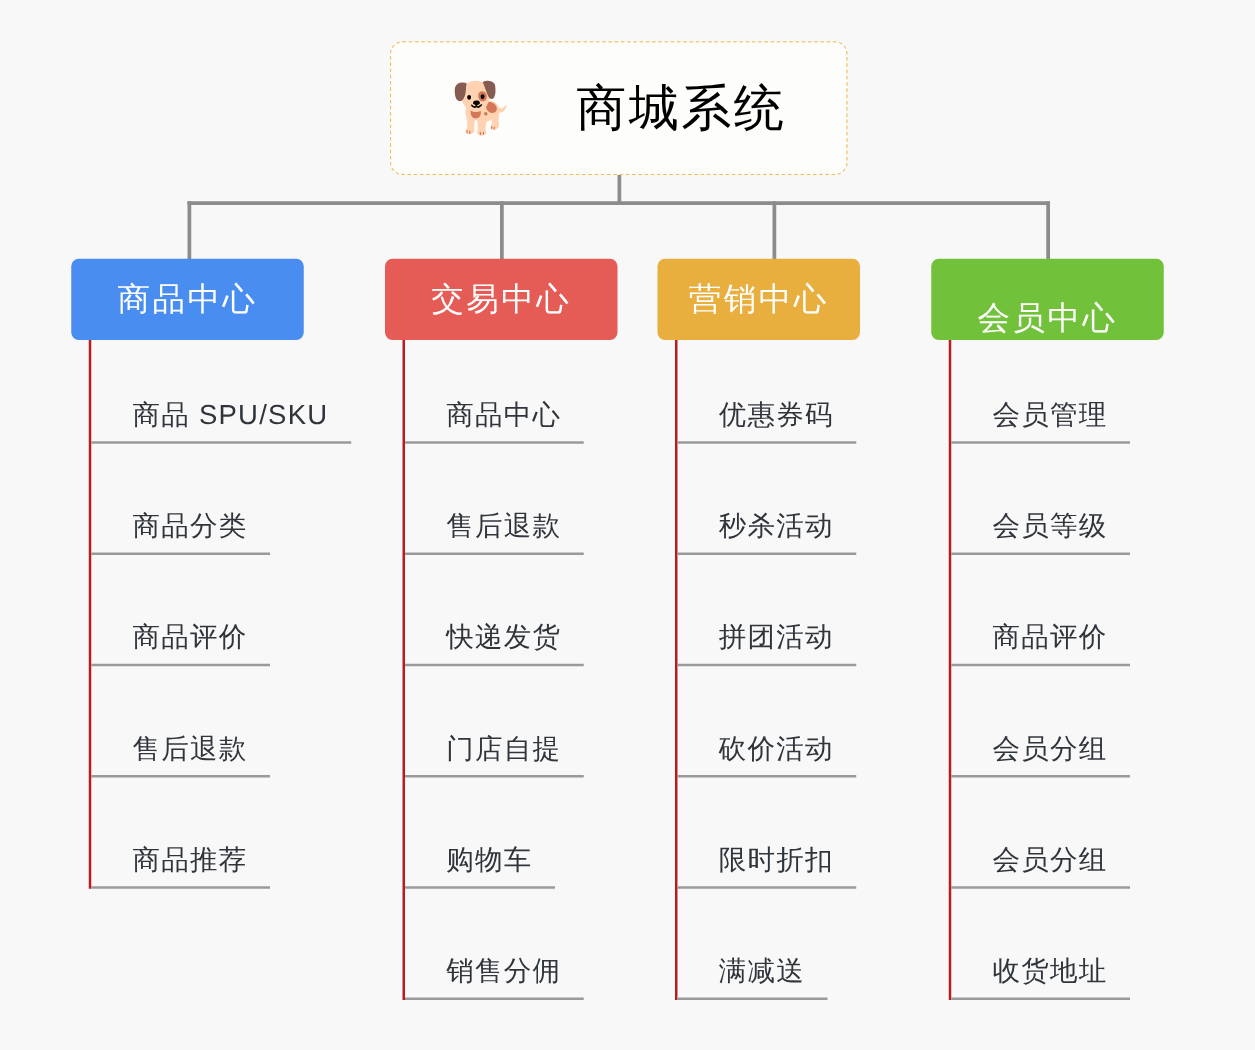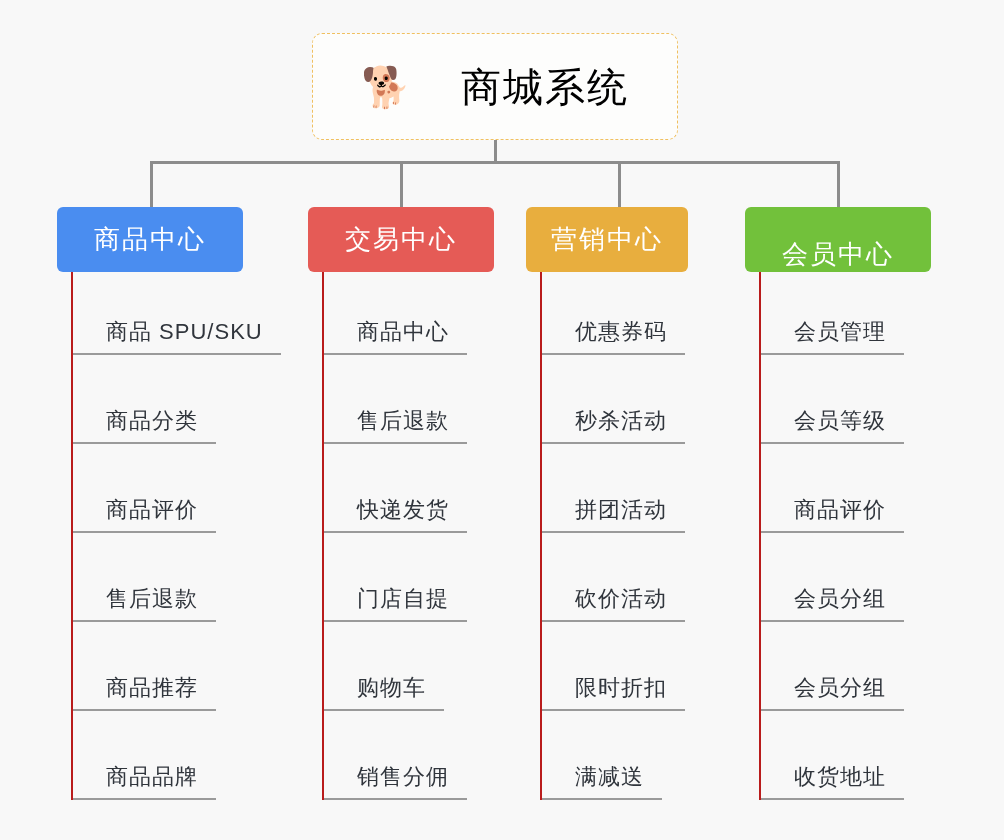--- a/index.html
+++ b/index.html
@@ -164,23 +164,20 @@
         </div>
       <div class="leaf-item">
           <span class="leaf-inner">商品评价</span>
         </div>
       <div class="leaf-item">
           <span class="leaf-inner">售后退款</span>
         </div>
       <div class="leaf-item">
           <span class="leaf-inner">商品推荐</span>
         </div>
-      <div class="leaf-item">
-          <span class="leaf-inner">商品品牌</span>
-        </div>
     </div>
   </div>
 
   <div class="column c2">
     <div class="cat-box" style="background: rgb(229, 91, 86);">
       <span>交易中心</span>
     </div>
     <div class="leaf-list">
       <div class="leaf-item">
           <span class="leaf-inner">商品中心</span>

